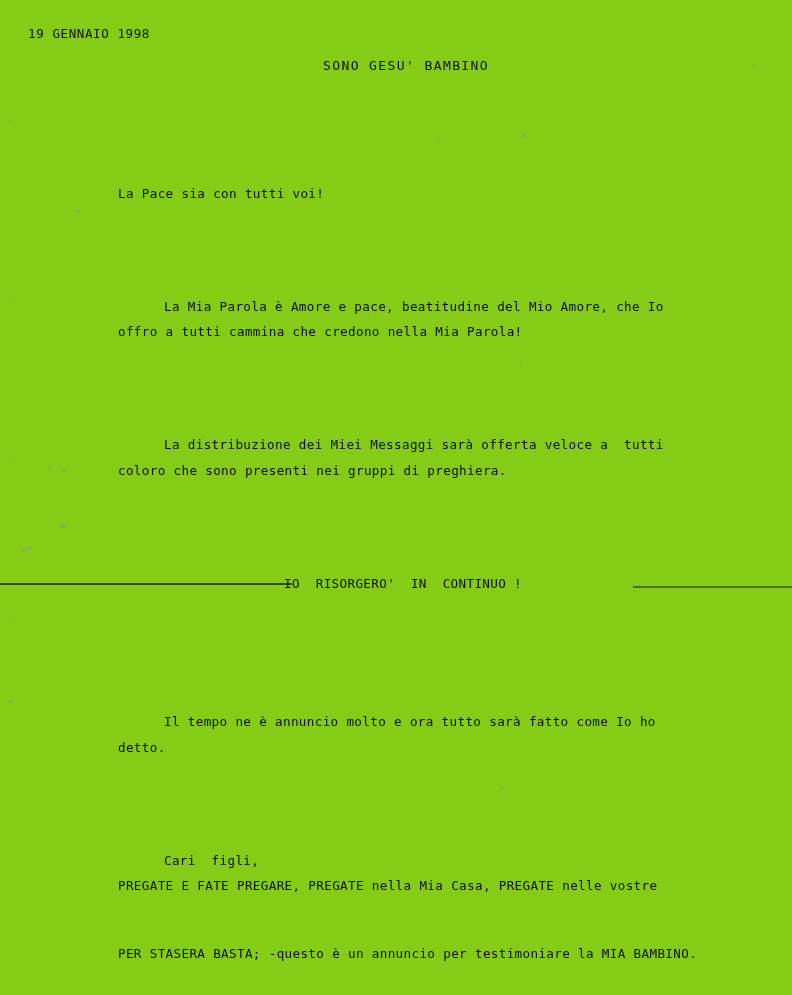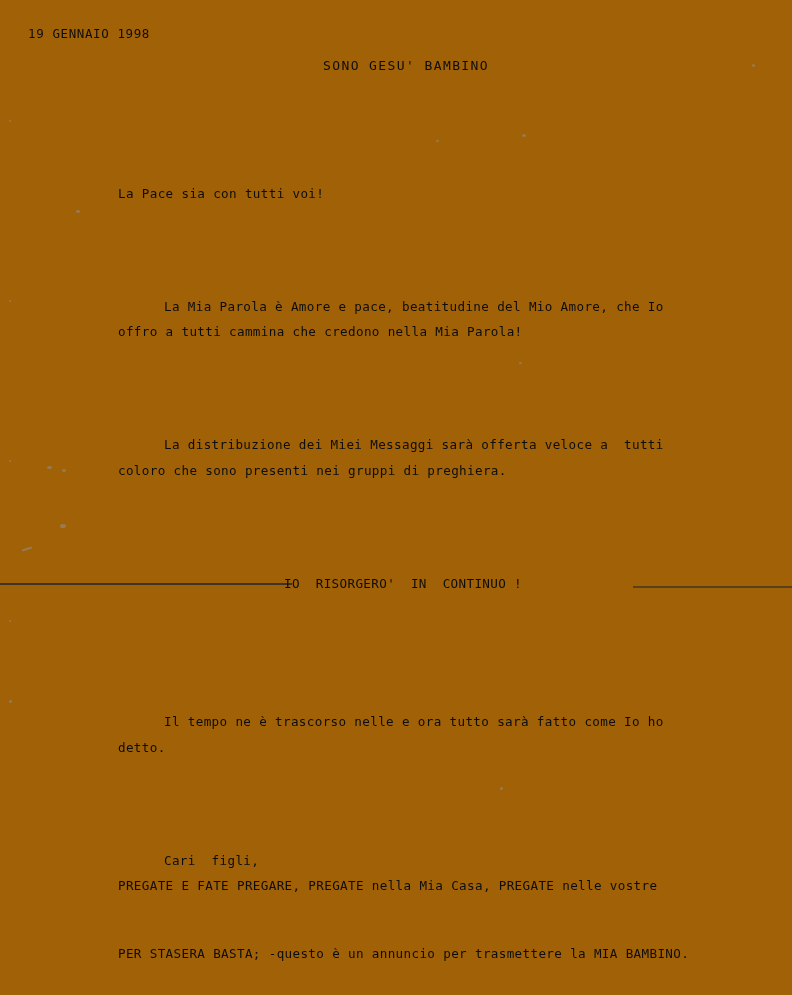--- a/index.html
+++ b/index.html
@@ -11,21 +11,21 @@
     width: 792px;
     height: 995px;
     position: relative;
     font-family: "DejaVu Sans Mono", "Liberation Mono", monospace;
     color: #0d0d0d;
     overflow: hidden;
   }
   .page {
     position: absolute;
     inset: 0;
-    background: #a16207;
+    background: #84cc16;
   }
   
   .speck {
     position: absolute;
     background: #8f8f8f;
     border-radius: 50%;
     opacity: .55;
   }
   .scanline {
     position: absolute;
@@ -109,21 +109,21 @@
 
     <div class="para"><span class="indent"></span><span>La Mia Parola è Amore e pace, beatitudine del Mio Amore, che Io</span>
 <span>offro a tutti cammina che credono nella Mia Parola!</span></div>
 
     <div class="para"><span class="indent"></span><span>La distribuzione dei Miei Messaggi sarà offerta veloce a  tutti</span>
 <span>coloro che sono presenti nei gruppi di preghiera.</span></div>
 
     <div class="para center-line"><span class="ul">IO  RISORGERO'  IN  CONTINUO !</span></div>
 
 
-    <div class="para"><span class="indent"></span><span>Il tempo ne è trascorso nelle e ora tutto sarà fatto come Io ho</span>
+    <div class="para"><span class="indent"></span><span>Il tempo ne è annuncio molto e ora tutto sarà fatto come Io ho</span>
 <span>detto.</span></div>
 
     <div class="para"><span class="indent"></span><span>Cari  figli,</span>
 <span>PREGATE E FATE PREGARE, PREGATE nella Mia Casa, PREGATE nelle vostre</span>
 </div>
 
     
 
     
 
@@ -134,15 +134,15 @@
     
 
     
 
     
 
     
 
   </div>
 
-  <div class="footer"><span>PER STASERA BASTA; -questo è un annuncio per trasmettere la </span><span class="ul">MIA BAMBINO</span><span>.</span></div>
+  <div class="footer"><span>PER STASERA BASTA; -questo è un annuncio per testimoniare la </span><span class="ul">MIA BAMBINO</span><span>.</span></div>
 
 </div>
 
 </body></html>

